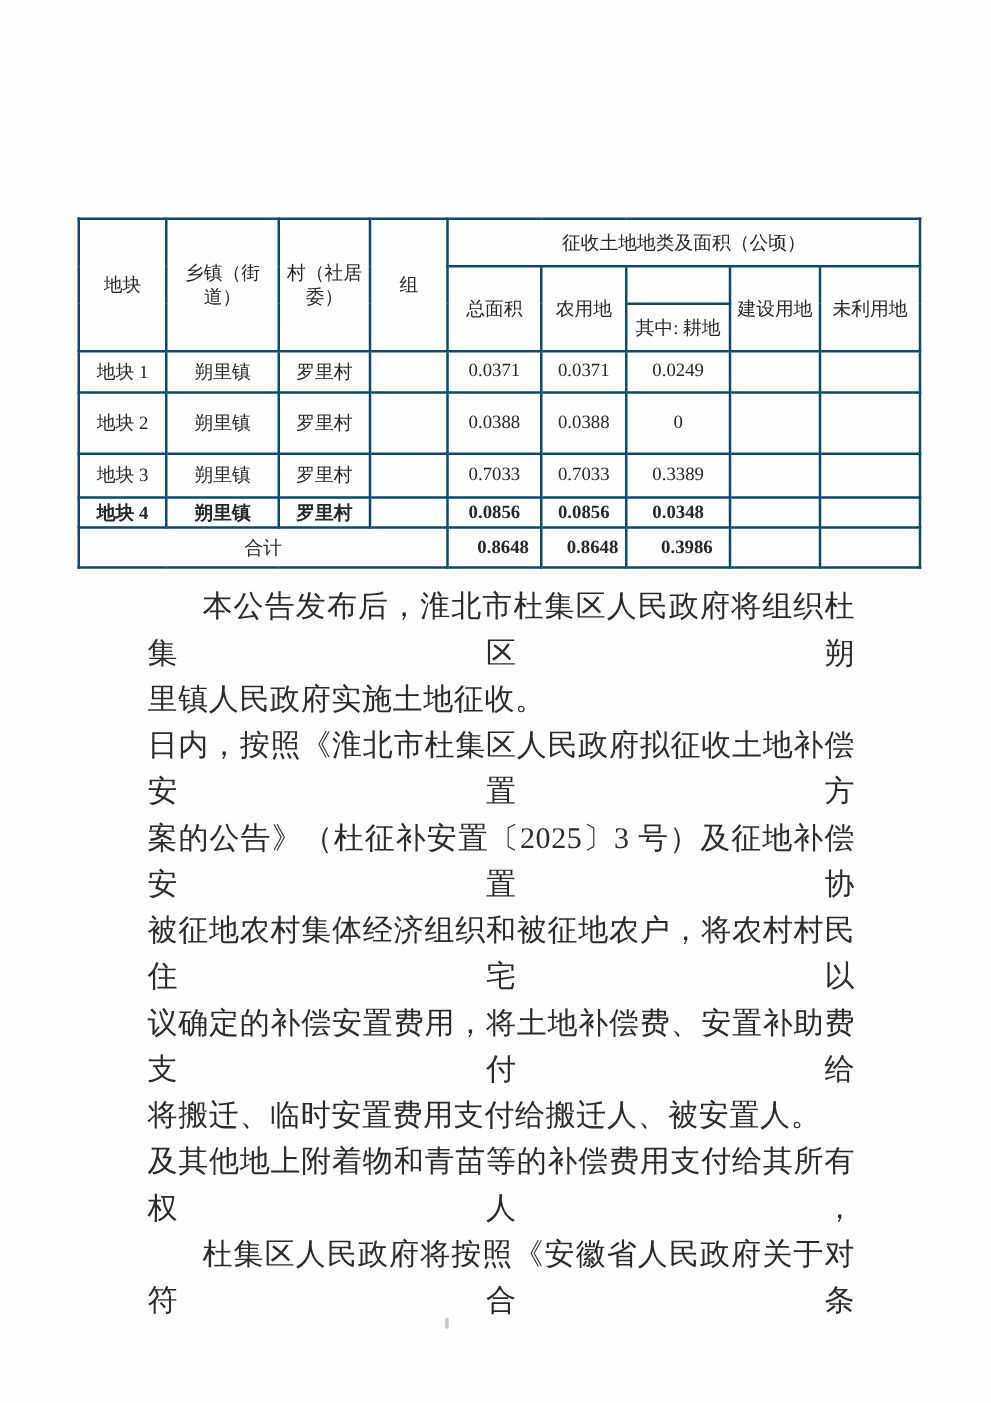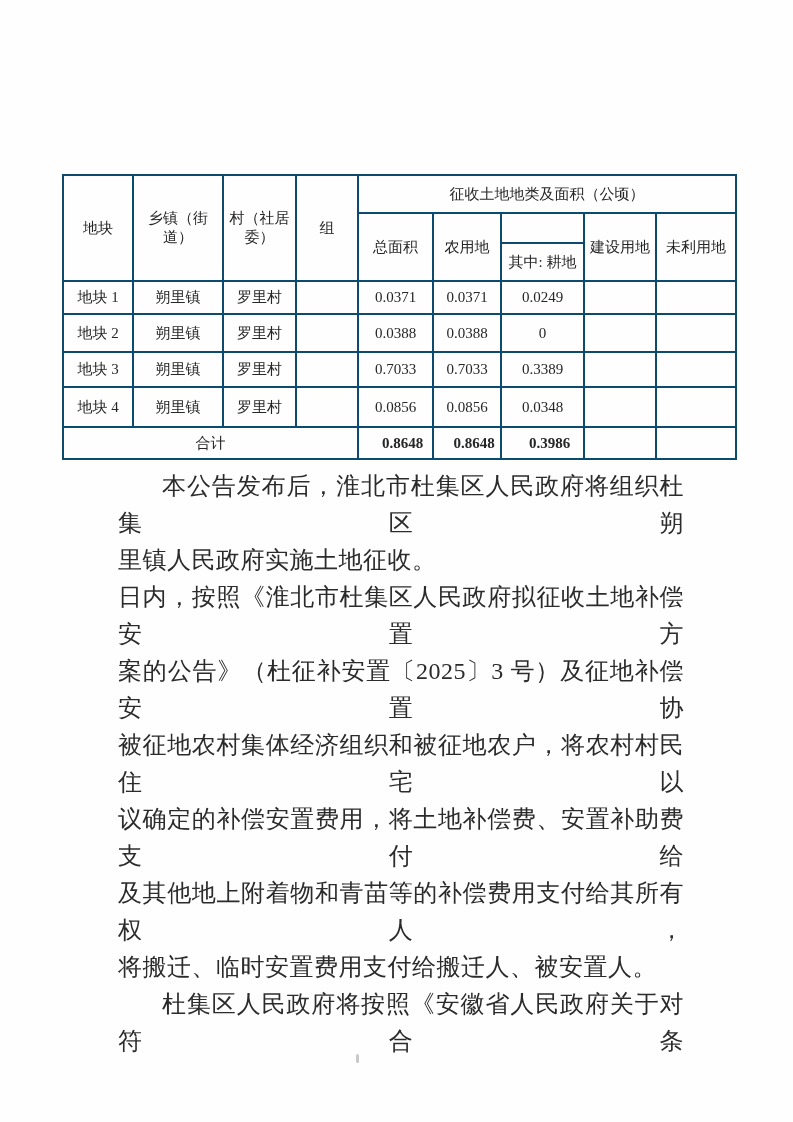--- a/index.html
+++ b/index.html
@@ -52,21 +52,21 @@
     color:#262626;
   }
   table.land td{
     border:2px solid #0c4a6e;
     text-align:center;
     vertical-align:middle;
     padding:0;
     overflow:hidden;
   }
   tr.h1{height:38px;} tr.h2{height:30px;} tr.h3{height:38px;}
-  tr.r1{height:33px;} tr.r2{height:38px;} tr.r3{height:35px;} tr.r4{height:40px;}
+  tr.r1{height:33px;} tr.r2{height:49px;} tr.r3{height:35px;} tr.r4{height:24px;font-weight:bold;}
   tr.tot{height:32px;}
   td.low{ padding-top:6px; }
   tr.tot td.num{ font-weight:bold;padding-left:14px; }
   
   .speck{
     position:absolute;
     left:356px; top:1054px;
     width:3px; height:9px;
     background:#c9c9c9;
     border-radius:2px;
@@ -167,22 +167,22 @@
 
   <div id="section2" class="textblock">
 
     <div class="line just ind">本公告发布后，淮北市杜集区人民政府将组织杜集区朔</div>
     <div class="line">里镇人民政府实施土地征收。</div>
 
     <div class="line just">日内，按照《淮北市杜集区人民政府拟征收土地补偿安置方</div>
     <div class="line just">案的公告》（杜征补安置〔2025〕3 号）及征地补偿安置协</div>
     <div class="line just">被征地农村集体经济组织和被征地农户，将农村村民住宅以</div>
     <div class="line just">议确定的补偿安置费用，将土地补偿费、安置补助费支付给</div>
+    <div class="line">将搬迁、临时安置费用支付给搬迁人、被安置人。</div>
     <div class="line just">及其他地上附着物和青苗等的补偿费用支付给其所有权人，</div>
-    <div class="line">将搬迁、临时安置费用支付给搬迁人、被安置人。</div>
 
     <div class="line just ind">杜集区人民政府将按照《安徽省人民政府关于对符合条</div>
 
   </div>
 
   <div class="speck"></div>
 
 </div>
 
 </body></html>

